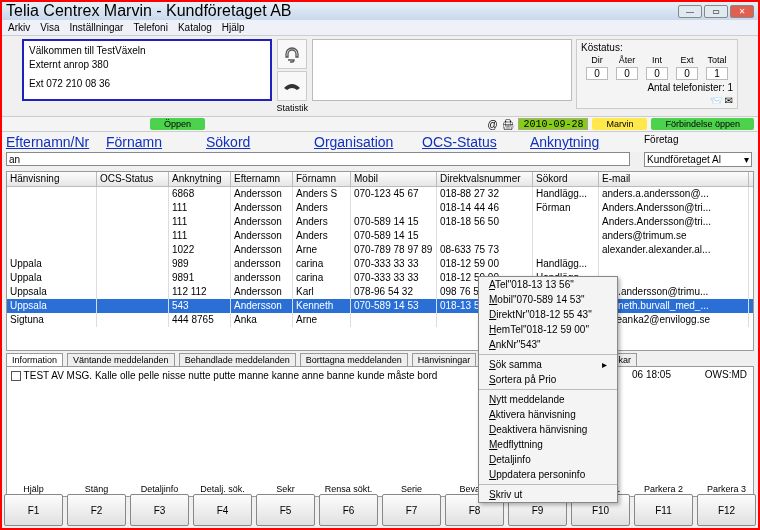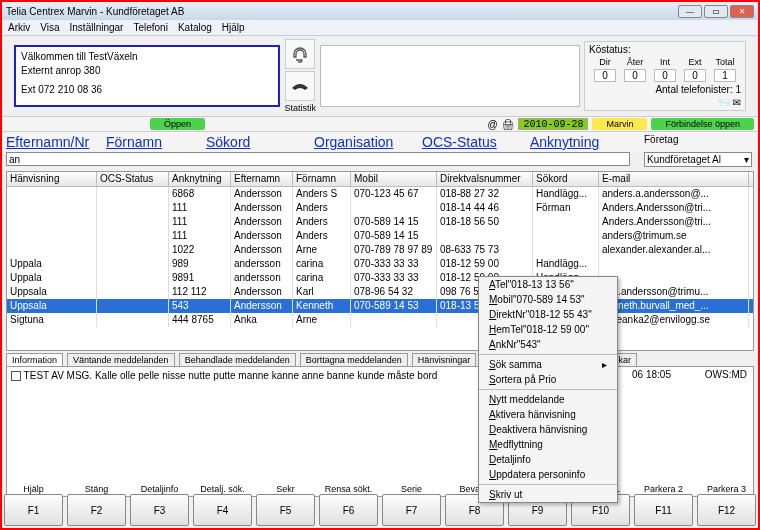--- a/index.html
+++ b/index.html
@@ -1,24 +1,24 @@
 <!DOCTYPE html>
 <html><head>
 <meta charset="utf-8">
 <style>
   * { box-sizing: border-box; margin: 0; padding: 0; font-family: Tahoma, Arial, sans-serif; font-size: 10px; }
   body { background: #f0f0f0; width: 760px; height: 530px; overflow: hidden; border: 2px solid red; }
   .titlebar { background: linear-gradient(#e8f0f8,#c8d8ec); height: 18px; display:flex; align-items:center; padding:0 4px; justify-content:space-between; }
-  .titlebar .title { font-size:10px; }
+  .titlebar .title { font-size:16px; }
   .winbtns { display:flex; gap:2px; }
   .winbtn { width:24px; height:13px; border:1px solid #888; border-radius:2px; background:#e0e8f0; display:flex; align-items:center; justify-content:center; font-size:8px; cursor:pointer;}
   .winbtn.close{ background:#e06050; color:#fff;}
   .menubar { background:#eef2f8; height:16px; display:flex; gap:10px; padding:0 6px; align-items:center; border-bottom:1px solid #ccc;}
   .menubar span{ cursor:pointer;}
-  .topzone { display:flex; padding:3px 12px; gap:4px; align-items:center; }
+  .topzone { display:flex; padding:3px 20px; gap:4px; align-items:flex-start; }
   .welcome { width:278px; height:62px; border:2px solid #2020c0; background:#fff; padding:3px 5px; line-height:1.35;}
   .iconcol { width:32px; display:flex; flex-direction:column; align-items:center; gap:2px;}
   .iconbox { width:30px; height:30px; background:#f8f8f8; border:1px solid #ccc; display:flex; align-items:center;justify-content:center;}
   .statlabel{ font-size:9px;}
   .bigwhite{ flex:0 0 260px; height:62px; background:#fff; border:1px solid #bbb;}
   .kostatus{ margin-left:auto; border:1px solid #ccc; padding:2px 4px; font-size:9px; background:#f4f4f4;}
   .kostatus table td{ padding:0 3px; text-align:center; font-size:9px;}
   .kostatus .cell{ width:22px; height:13px; border:1px solid #bbb; background:#fff; display:inline-block; text-align:center;}
   .greenrow { display:flex; align-items:center; padding:1px 4px; gap:4px; border-top:1px solid #ccc; border-bottom:1px solid #ccc; background:#f4f4f4; height:16px;}
   .pill { padding:4px 14px; height:12px; border-radius:2px; display:flex; align-items:center; font-size:9px;}

